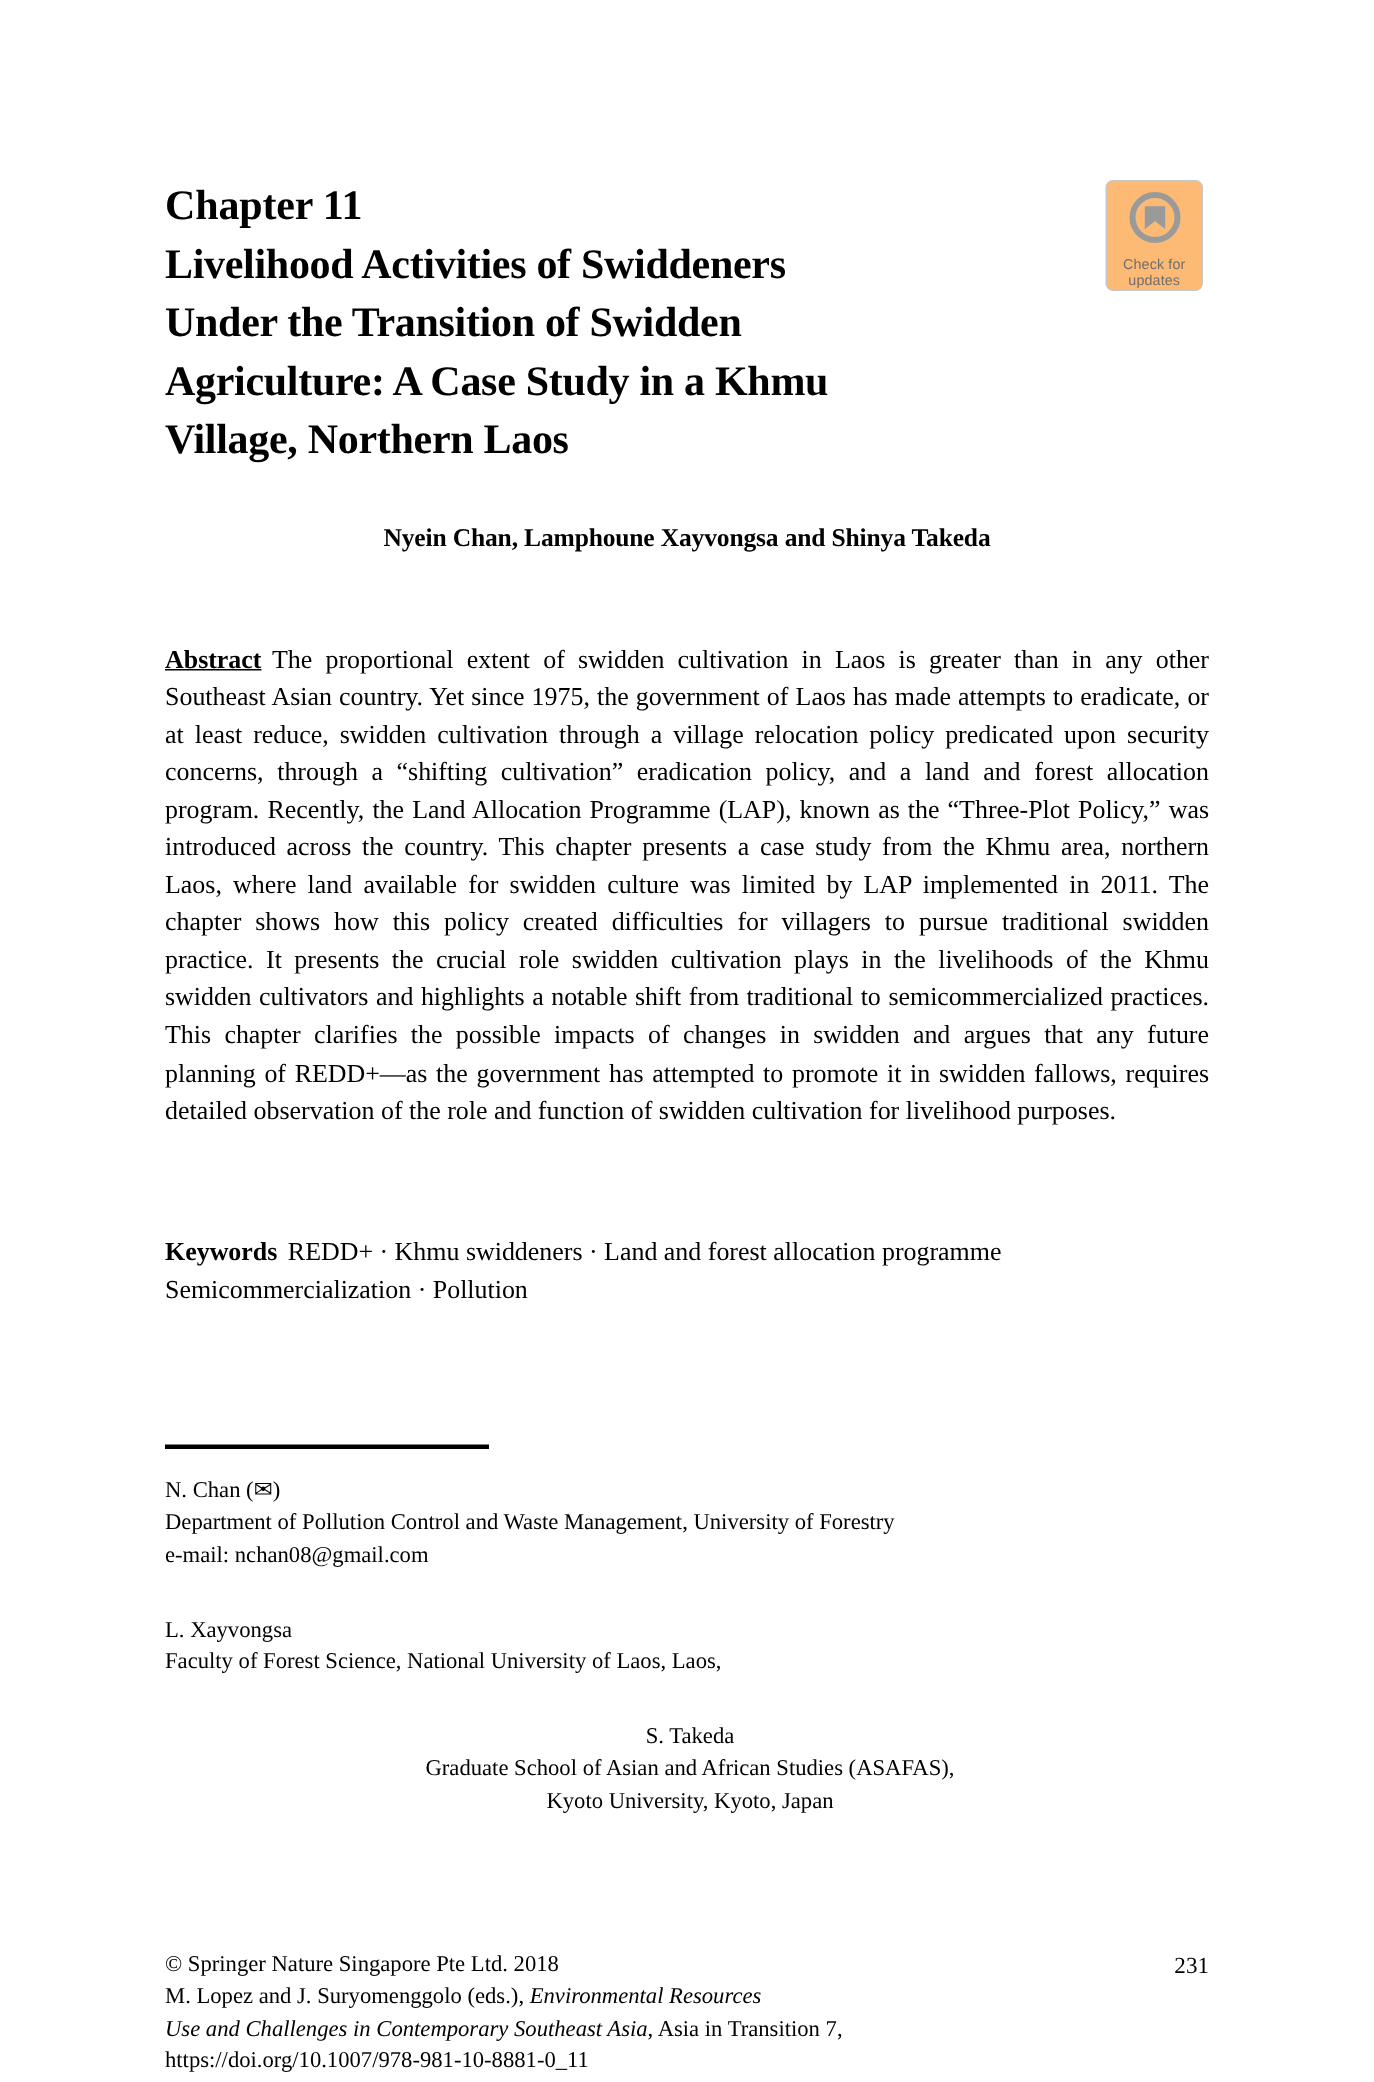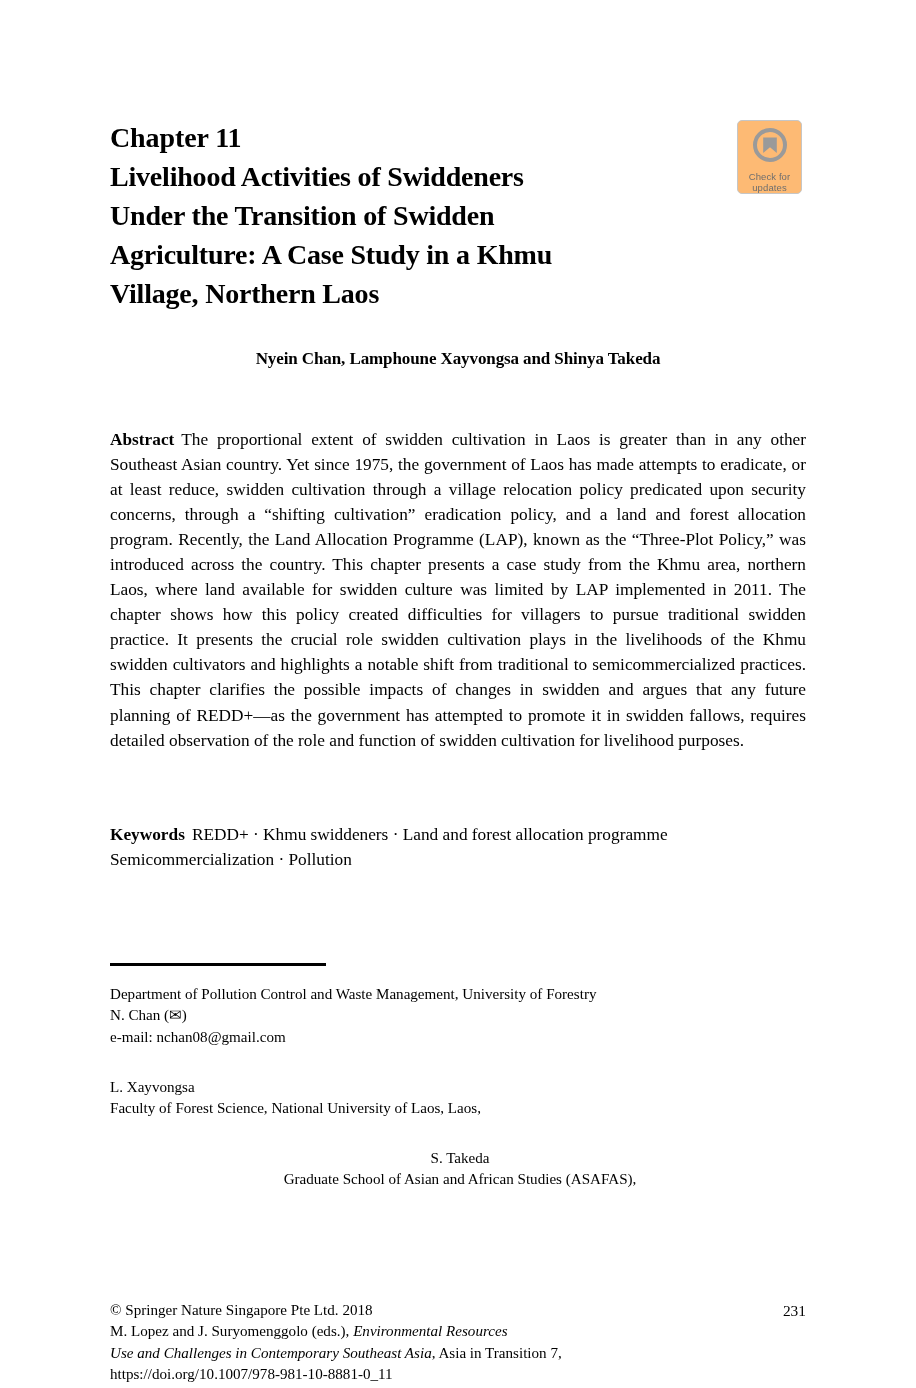--- a/index.html
+++ b/index.html
@@ -97,20 +97,21 @@
     top: 427px;
     width: 696px;
     font-size: 17.3px;
     line-height: 25.05px;
     text-align: justify;
     text-justify: inter-word;
     hyphens: none;
   }
   .abstract .lead {
     font-weight: bold;
+    text-decoration: underline;
   }
   .abstract .lead-gap {
     display: inline-block;
     width: 7px;
   }
 
   
   .keywords {
     position: absolute;
     left: 110px;
@@ -208,33 +209,34 @@
     <span class="lead">Abstract</span><span class="lead-gap"></span><span>The proportional extent of swidden cultivation in Laos is greater than in any other Southeast Asian country. Yet since 1975, the government of Laos has made attempts to eradicate, or at least reduce, swidden cultivation through a village relocation policy predicated upon security concerns, through a “shifting cultivation” eradication policy, and a land and forest allocation program. Recently, the Land Allocation Programme (LAP), known as the “Three-Plot Policy,” was introduced across the country. This chapter presents a case study from the Khmu area, northern Laos, where land available for swidden culture was limited by LAP implemented in 2011. The chapter shows how this policy created difficulties for villagers to pursue traditional swidden practice. It presents the crucial role swidden cultivation plays in the livelihoods of the Khmu swidden cultivators and highlights a notable shift from traditional to semicommercialized practices. This chapter clarifies the possible impacts of changes in swidden and argues that any future planning of REDD+—as the government has attempted to promote it in swidden fallows, requires detailed observation of the role and function of swidden cultivation for livelihood purposes.</span>
   </div>
 
   <div class="keywords">
     <span class="lead">Keywords</span><span class="lead-gap"></span><span>REDD+ · Khmu swiddeners · Land and forest allocation programme</span><br><span>Semicommercialization · Pollution</span>
   </div>
 
   <div class="fn-rule"></div>
 
   <div class="fn-block" id="fn-1">
+    <div>N. Chan (✉)</div>
     <div>Department of Pollution Control and Waste Management, University of Forestry</div>
-    <div>N. Chan (✉)</div>
     <div>e-mail: nchan08@gmail.com</div>
   </div>
 
   <div class="fn-block" id="fn-2">
     <div>L. Xayvongsa</div>
     <div>Faculty of Forest Science, National University of Laos, Laos,</div>
   </div>
 
   <div class="fn-block" id="fn-3">
     <div>S. Takeda</div>
     <div>Graduate School of Asian and African Studies (ASAFAS),</div>
+    <div>Kyoto University, Kyoto, Japan</div>
   </div>
 
   <div class="copyright">
     <div class="cp-line">
       <span>© Springer Nature Singapore Pte Ltd. 2018</span>
       <span class="page-number">231</span>
     </div>
     <div class="cp-line"><span>M. Lopez and J. Suryomenggolo (eds.), </span><span class="cp-italic">Environmental Resources</span></div>
     <div class="cp-line"><span class="cp-italic">Use and Challenges in Contemporary Southeast Asia</span><span>, Asia in Transition 7,</span></div>
     <div class="cp-line">https://doi.org/10.1007/978-981-10-8881-0_11</div>

